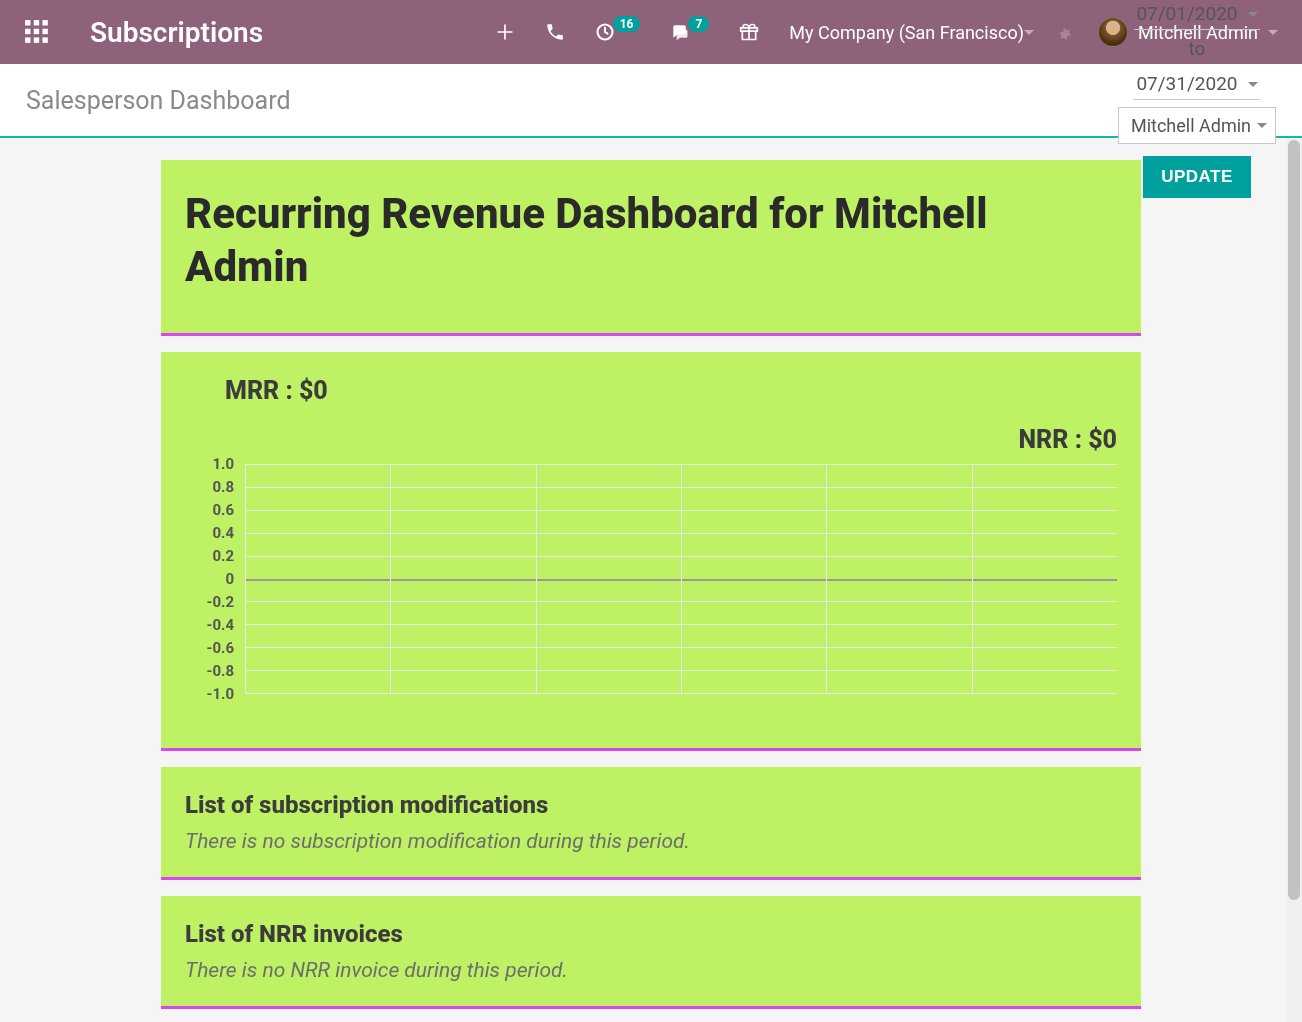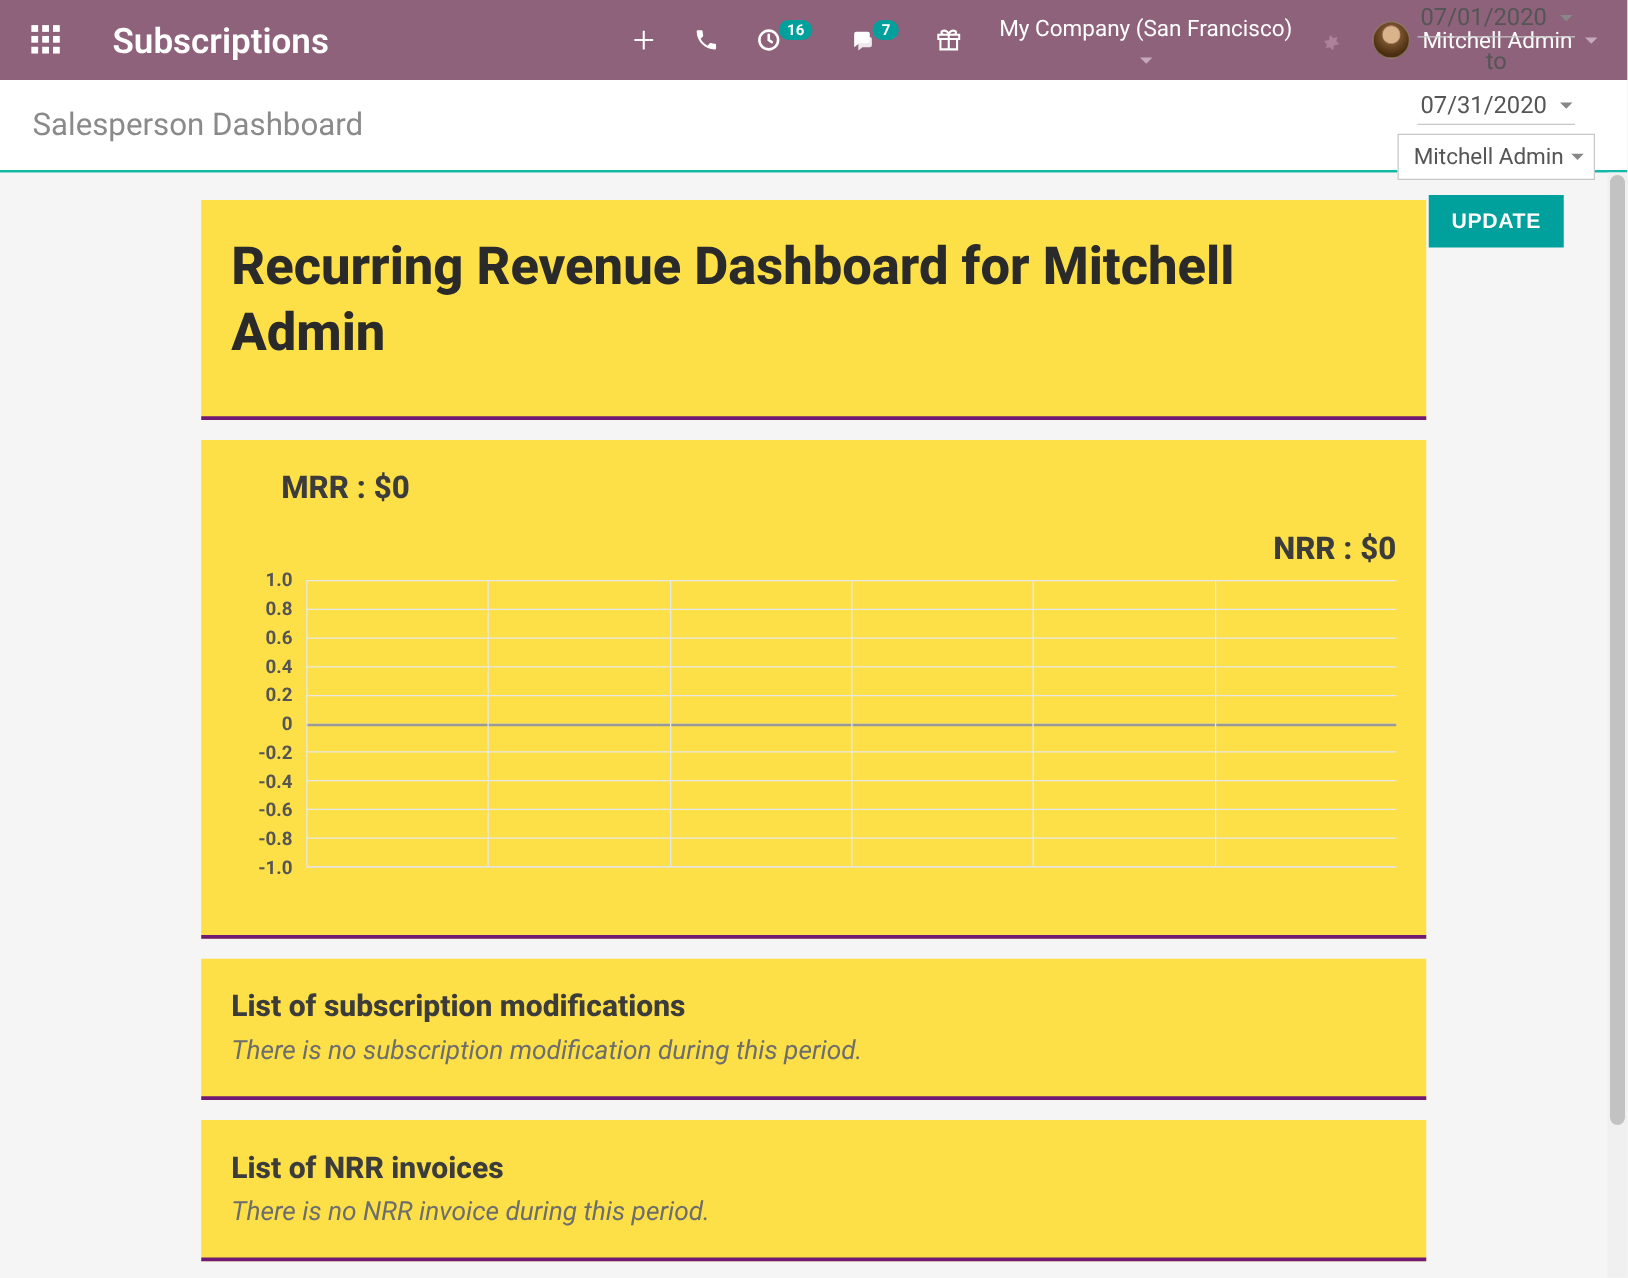--- a/index.html
+++ b/index.html
@@ -29,21 +29,21 @@
   background: #00a09d;
   color: #fff;
   font-size: 12px;
   font-weight: 700;
   padding: 1px 7px;
   border-radius: 9px;
   margin-left: -2px;
   position: relative;
   top: -8px;
 }
-.company-switch { display: flex; align-items: center; gap: 12px; cursor: pointer; margin-right: 20px; font-size: 18px; flex-direction: column; }
+.company-switch { display: flex; align-items: center; gap: 0; cursor: pointer; margin-right: 20px; font-size: 18px; }
 .caret-down-sm { width: 0; height: 0; border-left: 5px solid transparent; border-right: 5px solid transparent; border-top: 5px solid #c6a9ba; }
 .debug-icon { color: #ad8199; margin-right: 24px; cursor: pointer; }
 .user-menu { display: flex; align-items: center; gap: 10px; cursor: pointer; font-size: 18px; }
 .avatar { width: 30px; height: 30px; border-radius: 50%; background: radial-gradient(circle at 50% 35%, #d9b38c 30%, #7a5230 32%, #4a2e0f 70%); border: 1px solid rgba(255,255,255,0.3); }
 
 .control-bar {
   background: #fff;
   border-bottom: 2px solid #14b8a6;
   height: 74px;
   display: flex;
@@ -82,21 +82,21 @@
   font-weight: 700;
   font-size: 17px;
   padding: 11px 18px;
   cursor: pointer;
   letter-spacing: 0.5px;
 }
 .caret { width: 0; height: 0; border-left: 5px solid transparent; border-right: 5px solid transparent; border-top: 5px solid #888; }
 
 .page-body { padding: 22px 0 0 0; display: flex; justify-content: center; height: calc(1022px - 138px); overflow-y: auto; }
 .content-col { width: 980px; }
-.panel { background: #fde047; border-bottom: 3px solid #701a75; padding: 24px 24px; margin-bottom: 16px; }
+.panel { background: #bef264; border-bottom: 3px solid #d946ef; padding: 24px 24px; margin-bottom: 16px; }
 .panel-title { font-size: 42px; font-weight: 800; color: #2a2a2a; line-height: 1.25; }
 .mrr-head { font-size: 25px; font-weight: 800; padding-left: 40px; }
 .nrr-head { font-size: 25px; font-weight: 800; text-align: right; margin-top: 20px; }
 
 .chart-wrap { position: relative; height: 260px; margin-top: 10px; }
 .y-axis { position: absolute; left: 0; top: 0; bottom: 30px; width: 55px; font-weight: bold; }
 .y-tick { position: absolute; right: 6px; font-size: 15px; color: #555; transform: translateY(-50%); white-space: nowrap; }
 .plot-area { position: absolute; left: 60px; right: 0; top: 0; bottom: 30px; border-bottom: 1px solid #ddd; }
 .hgrid { position: absolute; left: 0; right: 0; border-top: 1px solid #e8e8e8; }
 .vgrid { position: absolute; top: 0; bottom: 0; border-left: 1px solid #e8e8e8; }

